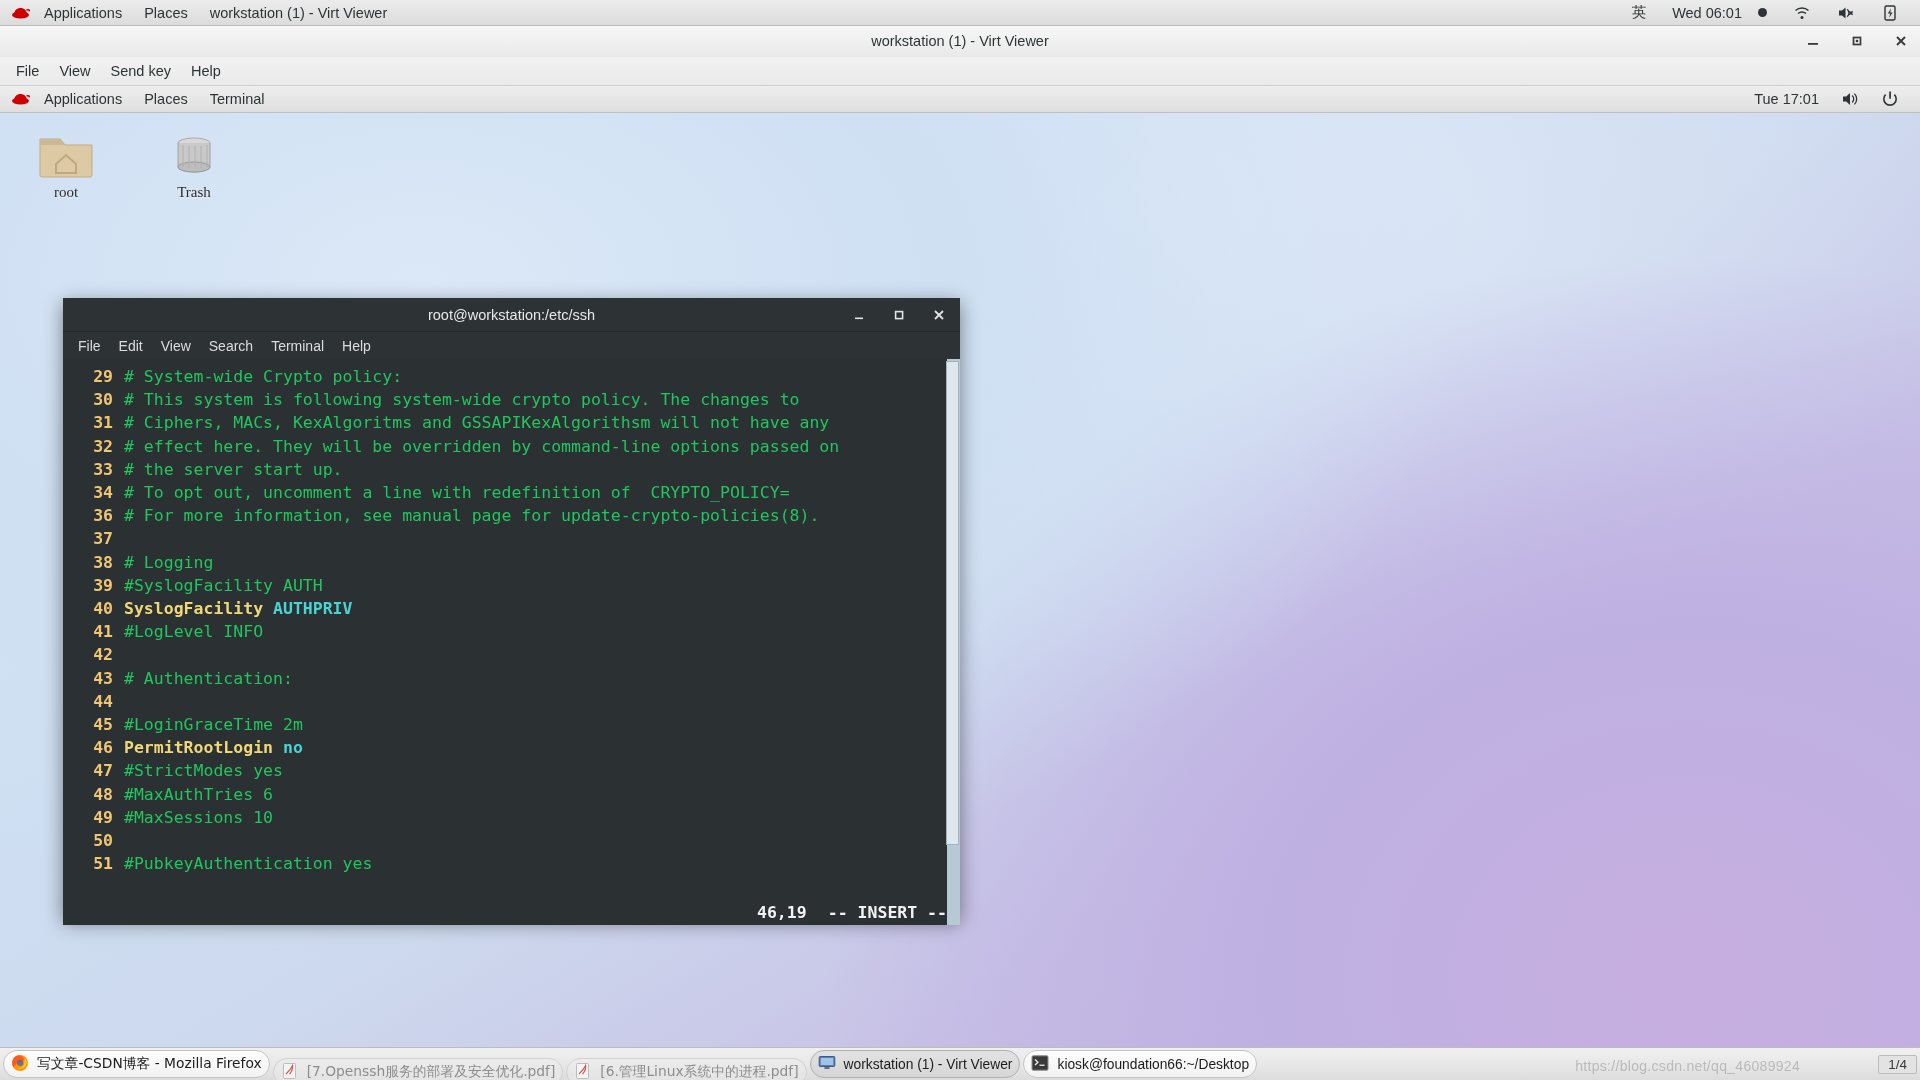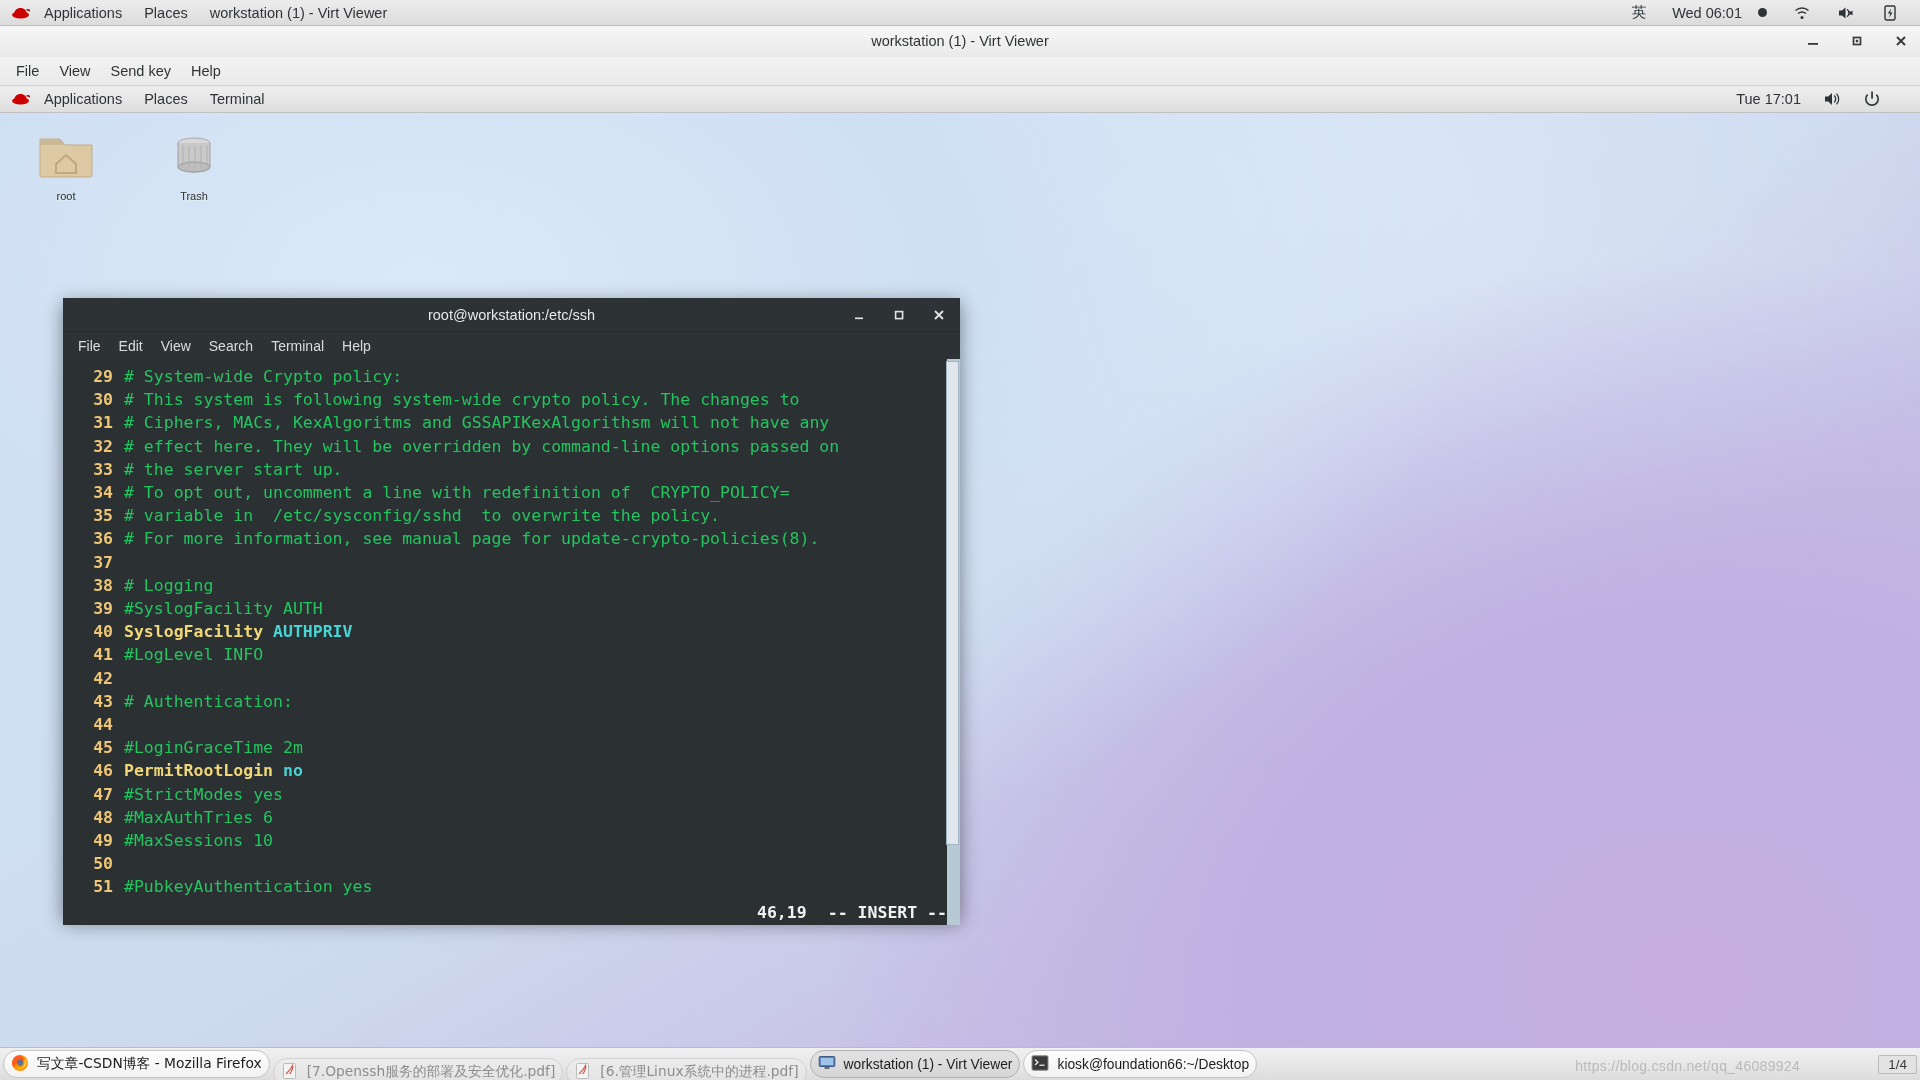--- a/index.html
+++ b/index.html
@@ -61,42 +61,42 @@
     background: #cfe0f2;
   }
   .guest-top-panel {
     position: absolute; left: 0; top: 0; width: 1920px; height: 26px;
     background: linear-gradient(to bottom, #eeeeee 0%, #e6e6e6 55%, #dedede 100%);
     border-bottom: 1px solid #c0c0c0;
     display: flex; align-items: center;
     font-size: 14.5px; color: #2e3436;
     z-index: 40;
   }
-  .guest-top-right { margin-left: auto; display: flex; align-items: center; padding-right: 28px; }
+  .guest-top-right { margin-left: auto; display: flex; align-items: center; padding-right: 10px; }
 
   
   .wallpaper {
     position: absolute; left: 0; top: 26px; width: 1920px; height: 940px;
     background:
       radial-gradient(ellipse 1500px 900px at 22% 18%, #dbe8f7 0%, #cfe0f3 35%, rgba(207,224,243,0) 70%),
       radial-gradient(ellipse 1200px 1000px at 88% 92%, #c7aee0 0%, #bfb0e2 35%, rgba(191,176,226,0) 72%),
       radial-gradient(ellipse 1400px 800px at 60% 10%, #dfe9f8 0%, rgba(223,233,248,0) 60%),
       linear-gradient(150deg, #d7e6f6 0%, #cfe0f3 30%, #cdd9ee 52%, #c8c2e6 72%, #c1b2de 100%);
   }
   .wp-logo { position: absolute; left: 700px; top: 260px; }
   .wp-text {
     position: absolute; left: 638px; top: 600px;
     font-family: "DejaVu Sans", sans-serif;
     font-size: 72px; font-weight: bold; letter-spacing: 6px;
     color: #7a7f86; opacity: 0.62;
   }
 
   
   .desk-icon { position: absolute; width: 92px; text-align: center; }
-  .desk-icon .lbl { margin-top: 6px; font-size: 11px; color: #2b2b2b; text-shadow: 0 1px 1px rgba(255,255,255,.6); }
+  .desk-icon .lbl { margin-top: 0; font-size: 15px; color: #2b2b2b; text-shadow: 0 1px 1px rgba(255,255,255,.6); font-family: Liberation Serif, serif; }
 
   
   .term {
     position: absolute; left: 63px; top: 212px; width: 897px; height: 620px;
     box-shadow: 0 5px 18px rgba(0,0,0,0.45);
     z-index: 30;
   }
   .term-title {
     height: 33px; background: #2d3235; border-bottom: 1px solid #242829;
     display: flex; align-items: center; justify-content: center;
@@ -379,21 +379,20 @@
       </div>
 
       <div class="term-body">
         <div id="editor-lines">
             <div class="code-line"><span class="ln">29</span><span><span class="c-comment"># System-wide Crypto policy:</span></span></div>
             <div class="code-line"><span class="ln">30</span><span><span class="c-comment"># This system is following system-wide crypto policy. The changes to</span></span></div>
             <div class="code-line"><span class="ln">31</span><span><span class="c-comment"># Ciphers, MACs, KexAlgoritms and GSSAPIKexAlgorithsm will not have any</span></span></div>
             <div class="code-line"><span class="ln">32</span><span><span class="c-comment"># effect here. They will be overridden by command-line options passed on</span></span></div>
             <div class="code-line"><span class="ln">33</span><span><span class="c-comment"># the server start up.</span></span></div>
             <div class="code-line"><span class="ln">34</span><span><span class="c-comment"># To opt out, uncomment a line with redefinition of  CRYPTO_POLICY=</span></span></div>
-            <div class="code-line"><span class="ln">35</span><span><span class="c-comment"># variable in  /etc/sysconfig/sshd  to overwrite the policy.</span></span></div>
             <div class="code-line"><span class="ln">36</span><span><span class="c-comment"># For more information, see manual page for update-crypto-policies(8).</span></span></div>
             <div class="code-line"><span class="ln">37</span><span><span class="c-comment"></span></span></div>
             <div class="code-line"><span class="ln">38</span><span><span class="c-comment"># Logging</span></span></div>
             <div class="code-line"><span class="ln">39</span><span><span class="c-comment">#SyslogFacility AUTH</span></span></div>
             <div class="code-line"><span class="ln">40</span><span><span class="c-key">SyslogFacility </span><span class="c-val">AUTHPRIV</span></span></div>
             <div class="code-line"><span class="ln">41</span><span><span class="c-comment">#LogLevel INFO</span></span></div>
             <div class="code-line"><span class="ln">42</span><span><span class="c-comment"></span></span></div>
             <div class="code-line"><span class="ln">43</span><span><span class="c-comment"># Authentication:</span></span></div>
             <div class="code-line"><span class="ln">44</span><span><span class="c-comment"></span></span></div>
             <div class="code-line"><span class="ln">45</span><span><span class="c-comment">#LoginGraceTime 2m</span></span></div>

